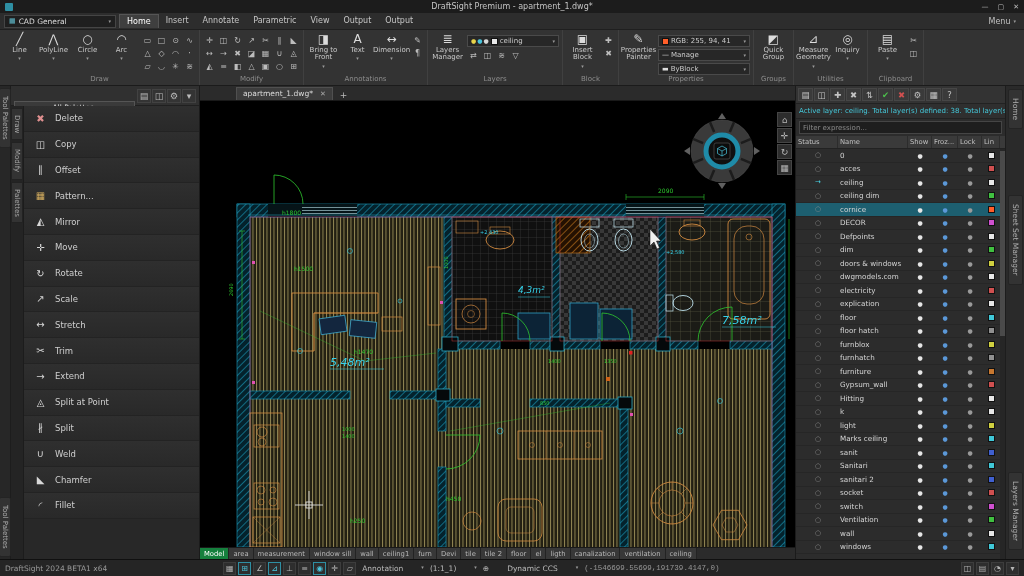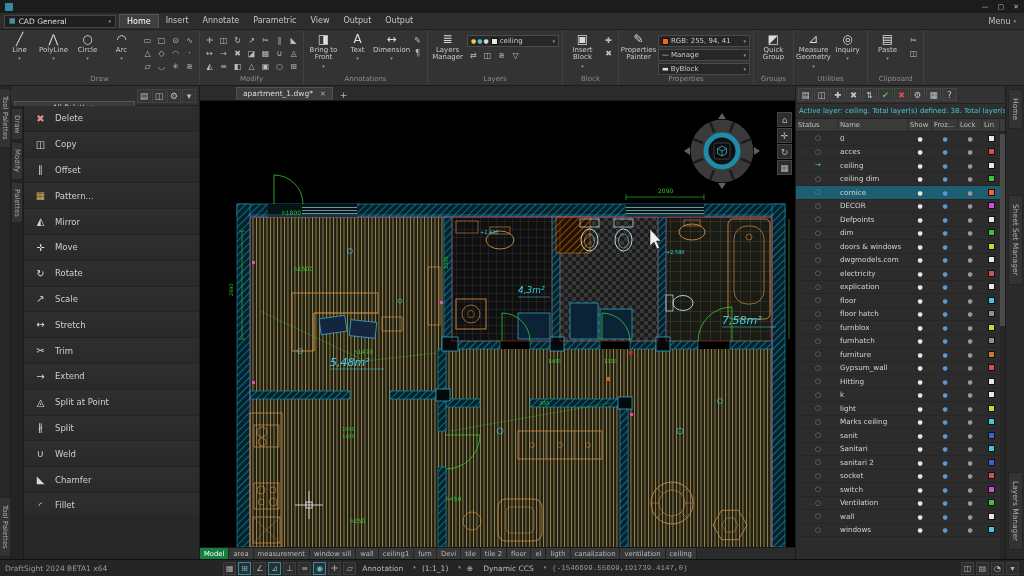--- a/index.html
+++ b/index.html
@@ -104,31 +104,32 @@
   .d-lock{color:#9a9a9a;}
   .rc.c-lin{justify-content:center;padding-left:0;}
   .rp-scroll{position:absolute;right:0;top:0;bottom:0;width:5px;background:#262626;}
   .rp-scroll .thumb{width:5px;height:45%;background:#4a4a4a;margin-top:2px;}
   
   .statusbar{height:17px;background:#252525;border-top:1px solid #101010;display:flex;align-items:center;gap:6px;padding:0 5px;font-size:7.5px;color:#a8a8a8;flex:none;overflow:hidden;}
   .sb-version{color:#9a9a9a;white-space:nowrap;}
   .sb-icons{display:flex;gap:2px;margin-left:110px;}
   .sb-ic{width:13px;height:13px;display:flex;align-items:center;justify-content:center;background:#2e2e2e;border:1px solid #3d3d3d;color:#b5b5b5;font-size:8px;}
   .sb-ic.on{color:#49c4dc;border-color:#2e8fa3;}
-  .sb-field{display:flex;align-items:flex-start;gap:10px;color:#bbb;white-space:nowrap;}
+  .sb-field{display:flex;align-items:flex-start;gap:18px;color:#bbb;white-space:nowrap;}
   .sb-coords{color:#989898;white-space:nowrap;font-family:Liberation Mono, monospace;}
   .sb-right{display:flex;gap:2px;margin-left:auto;}
 </style>
 </head>
 <body>
 
 <div class="app">
 
   <div class="titlebar">
     <div class="logo"></div>
+    <div class="tb-title">DraftSight Premium - apartment_1.dwg*</div>
     <div class="tb-controls">
       <span>—</span>
       <span>▢</span>
       <span>✕</span>
     </div>
   </div>
 
   <div class="menubar">
     <div class="workspace">
       <span class="ws-g">▦</span>
@@ -759,20 +760,21 @@
           <span class="rp-icon">✚</span>
           <span class="rp-icon">✖</span>
           <span class="rp-icon">⇅</span>
           <span class="rp-icon" style="color: rgb(76, 192, 76);">✔</span>
           <span class="rp-icon" style="color: rgb(208, 80, 80);">✖</span>
           <span class="rp-icon">⚙</span>
           <span class="rp-icon">▦</span>
           <span class="rp-icon">?</span>
         </div>
       <div class="rp-info">Active layer: ceiling. Total layer(s) defined: 38. Total layer(s)...</div>
+      <input class="rp-filter" placeholder="Filter expression..." style="">
       <div class="rp-header">
         <span class="ch c-status">Status</span>
         <span class="ch c-name">Name</span>
         <span class="ch c-show">Show</span>
         <span class="ch c-froz">Froz...</span>
         <span class="ch c-lock">Lock</span>
         <span class="ch c-lin">Lin</span>
       </div>
       <div class="rp-rows">
         <div class="rp-scroll">

